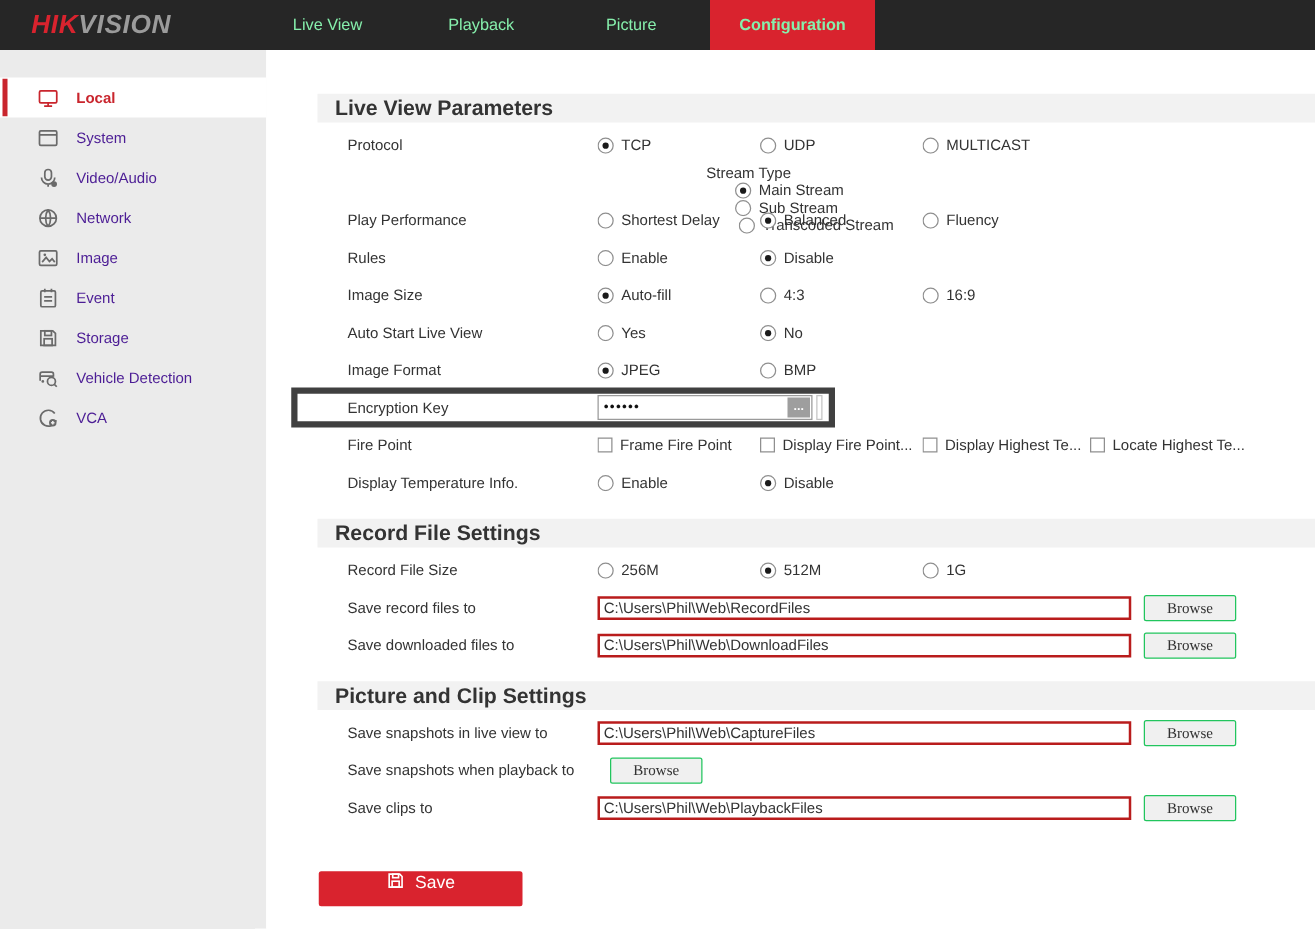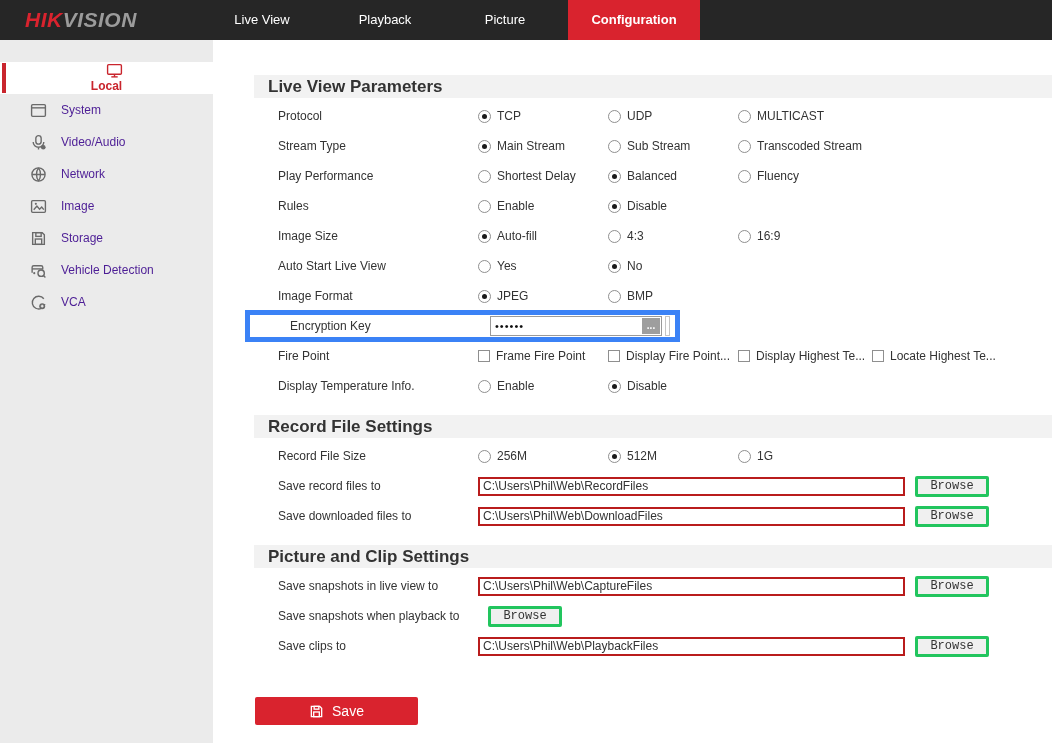--- a/index.html
+++ b/index.html
@@ -7,34 +7,34 @@
               font-family:"Liberation Sans", sans-serif; }
   .stage { position:relative; width:1052px; height:743px; }
 
   
   .topnav { position:absolute; left:0; top:0; width:1052px; height:40px; background:#262626; z-index:5; }
   .logo { position:absolute; left:25px; top:0; height:40px; display:flex; align-items:center;
           font-style:italic; font-weight:bold; font-size:21px; letter-spacing:.5px;justify-content:space-between; }
   .logo .hik { color:#d9232e; }
   .logo .vision { color:#9b9b9b; }
   .nav-item { position:absolute; top:0; height:40px; line-height:40px; text-align:center;
-              color:#ffffff; font-size:13px; cursor:pointer; }
+              color:#86efac; font-size:13px; cursor:pointer; }
   .nav-live { left:212px; width:100px; }
   .nav-playback { left:335px; width:100px; }
   .nav-picture { left:455px; width:100px; }
   .nav-config { left:568px; width:132px; background:#d9232e; font-weight:bold; }
 
   
   .sidebar { position:absolute; left:0; top:40px; width:213px; height:703px; background:#ebebeb; }
   .side-items { position:absolute; left:0; top:22px; width:213px; }
   .side-item { position:relative; height:32px; display:flex; align-items:center; cursor:pointer;
                color:#4c1d95; font-size:12px; }
   .side-item .icon { width:17px; height:17px; margin-left:30px; margin-right:14px; flex:none; display:flex; }
   .side-item svg { width:17px; height:17px; stroke:#6a6a6a; fill:none; stroke-width:1.3; }
-  .side-item.active { background:#ffffff; color:#c9252d; font-weight:bold;flex-direction:column; }
+  .side-item.active { background:#ffffff; color:#c9252d; font-weight:bold; }
   .side-item.active svg { stroke:#c9252d; }
   .side-item.active::before { content:""; position:absolute; left:2px; top:1px; bottom:1px; width:4px; background:#c9252d; }
 
   
   .content { position:absolute; left:213px; top:40px; width:839px; height:703px; background:#fff; }
   .hdr { position:absolute; left:41px; right:0; height:23px; background:#f2f2f2;
          display:flex; align-items:center; padding-left:14px;
          font-weight:bold; font-size:17px; color:#333; }
   .row { position:absolute; left:41px; right:0; height:30px; display:flex; align-items:center;
          font-size:12px; color:#333; }
@@ -43,42 +43,42 @@
   .opt.wide { width:134px; }
   .opt.last { width:auto; }
   .radio { width:13px; height:13px; border:1px solid #8f8f8f; border-radius:50%; background:#fff;
            position:relative; flex:none; margin-right:6px; cursor:pointer; }
   .radio.checked::after { content:""; position:absolute; left:3px; top:3px; width:5px; height:5px;
                           background:#1a1a1a; border-radius:50%; }
   .checkbox { width:12px; height:12px; border:1px solid #8f8f8f; background:#fff; flex:none;
               margin-right:6px; cursor:pointer; }
   .text-input { width:427px; height:19px; border:2px solid #b91c1c; font-size:12px; padding:0 3px;
                 color:#333; font-family:"Liberation Sans", sans-serif; background:#fff; }
-  .browse-btn { margin-left:10px; width:74px; height:21px; background:#f0f0f0; border:3px solid #22c55e;
+  .browse-btn { margin-left:10px; width:74px; height:21px; background:#f0f0f0; border:1px solid #22c55e;
                 border-radius:2px; font-size:12px; color:#333; cursor:pointer;
-                font-family:Liberation Mono, monospace; }
+                font-family:Liberation Serif, serif; }
 
   
-  .annotation-box { position:absolute; left:32px; top:270px; width:435px; height:32px;
-                    background:#3b82f6; z-index:3; }
+  .annotation-box { position:absolute; left:20px; top:270px; width:435px; height:32px;
+                    background:#404040; z-index:3; }
   .annotation-inner { position:absolute; left:5px; top:5px; right:5px; bottom:5px; background:#fff;
                       display:flex; align-items:center; font-size:12px; color:#333; }
   .annotation-inner .enc-label { width:240px; padding-left:40px; flex:none; white-space:nowrap; }
   .enc-input-wrap { position:relative; width:172px; height:20px; flex:none; }
   .enc-input { width:172px; height:20px; border:1px solid #9a9a9a; font-size:11px; letter-spacing:1px;
                padding:0 22px 0 4px; color:#111; font-family:"Liberation Sans", sans-serif; }
   .kb-btn { position:absolute; right:2px; top:2px; width:18px; height:16px; background:#9e9e9e;
             color:#fff; font-size:10px; font-weight:bold; line-height:12px; text-align:center;
             cursor:pointer; border:none; padding:0; }
   .enc-sliver { width:5px; height:20px; background:#fff; border:1px solid #c4c4c4; margin-left:3px; flex:none; }
 
   
   .save-btn { position:absolute; left:42px; top:657px; width:163px; height:28px; background:#d9232e;
               border:none; border-radius:2px; color:#fff; font-size:14px; cursor:pointer;
-              display:flex; align-items:center; justify-content:center; gap:8px;
+              display:flex; justify-content:center; gap:8px;
               font-family:"Liberation Sans", sans-serif; }
   .save-btn svg { width:15px; height:15px; stroke:#fff; fill:none; stroke-width:1.4; }
 </style>
 </head>
 <body>
 
 <div class="stage">
 
   <div class="topnav">
     <div class="logo">
@@ -137,20 +137,32 @@
               <rect x="1.5" y="2.5" width="13" height="11" rx="1"></rect>
               <path d="M3.5 11 l3-3.5 2.5 3 2-2 2 2.5"></path>
               <circle cx="5.5" cy="5.5" r="1" fill="#6a6a6a" stroke="none"></circle>
             </svg>
         </span>
         <span>Image</span>
       </div>
       <div class="side-item">
         <span class="icon">
           <svg viewBox="0 0 16 16">
+              <rect x="2.5" y="2.5" width="11" height="12" rx="1"></rect>
+              <line x1="5.5" y1="1" x2="5.5" y2="3.5"></line>
+              <line x1="10.5" y1="1" x2="10.5" y2="3.5"></line>
+              <line x1="5" y1="7" x2="11" y2="7"></line>
+              <line x1="5" y1="10" x2="11" y2="10"></line>
+            </svg>
+        </span>
+        <span>Event</span>
+      </div>
+      <div class="side-item">
+        <span class="icon">
+          <svg viewBox="0 0 16 16">
               <path d="M2.5 2.5 h9 l2 2 v9 h-11 z"></path>
               <rect x="5" y="8.5" width="6" height="5"></rect>
               <rect x="5.5" y="2.5" width="5" height="3.5"></rect>
             </svg>
         </span>
         <span>Storage</span>
       </div>
       <div class="side-item">
         <span class="icon">
           <svg viewBox="0 0 16 16">
@@ -191,21 +203,21 @@
       <span class="opt">
           <span class="radio"></span>
           <span>UDP</span>
         </span>
       <span class="opt last">
           <span class="radio"></span>
           <span>MULTICAST</span>
         </span>
     </div>
 
-    <div class="row" style="top:91px;">
+    <div class="row" style="top:91px;flex-direction:column;">
       <span class="row-label">Stream Type</span>
       <span class="opt">
           <span class="radio checked"></span>
           <span>Main Stream</span>
         </span>
       <span class="opt">
           <span class="radio"></span>
           <span>Sub Stream</span>
         </span>
       <span class="opt last">

